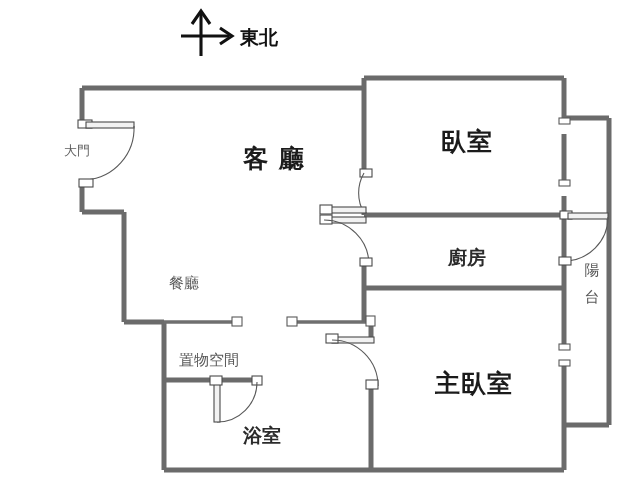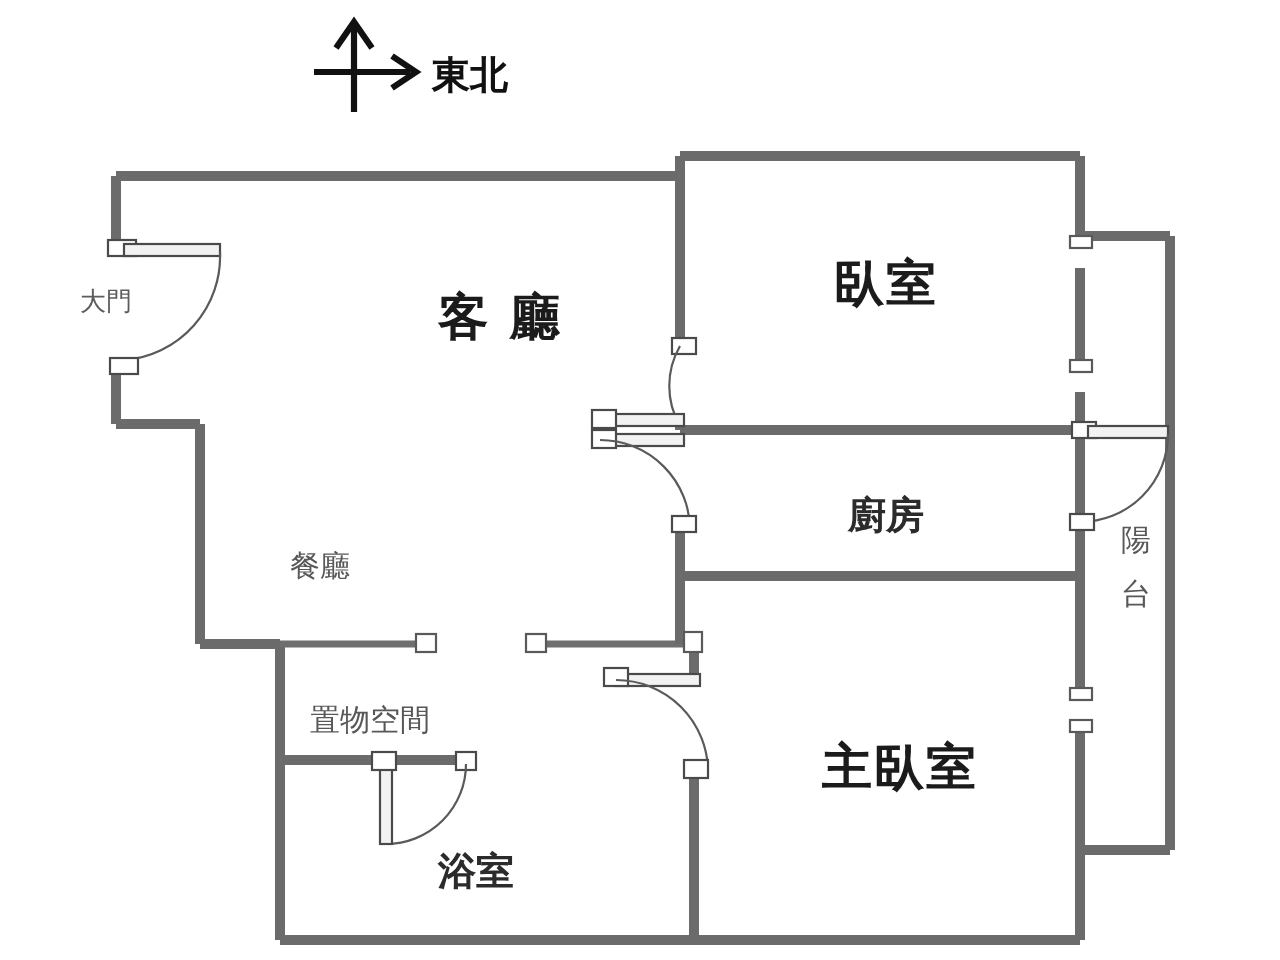--- a/index.html
+++ b/index.html
@@ -13,20 +13,21 @@
     font-family: "DejaVu Sans", "Liberation Sans", sans-serif;
     position: relative;
     overflow: hidden;
   }
   #plan-root {
     position: absolute;
     left: 0;
     top: 0;
     width: 512px;
     height: 480px;
+    padding-left: 24px;
   }
   svg { display: block; }
 
   
   .wall-outer  { fill: none; stroke: #6b6b6b; stroke-width: 5; stroke-linecap: butt; stroke-linejoin: miter; }
   .wall-thin   { fill: none; stroke: #6f6f6f; stroke-width: 3.4; stroke-linecap: butt; }
   .door-arc    { fill: none; stroke: #5a5a5a; stroke-width: 1.1; }
   .door-leaf   { fill: #f2f2f2; stroke: #4a4a4a; stroke-width: 1.1; }
   .jamb        { fill: #ffffff; stroke: #4a4a4a; stroke-width: 1.1; }
   .win-mark    { fill: #ffffff; stroke: #5a5a5a; stroke-width: 1.1; }

